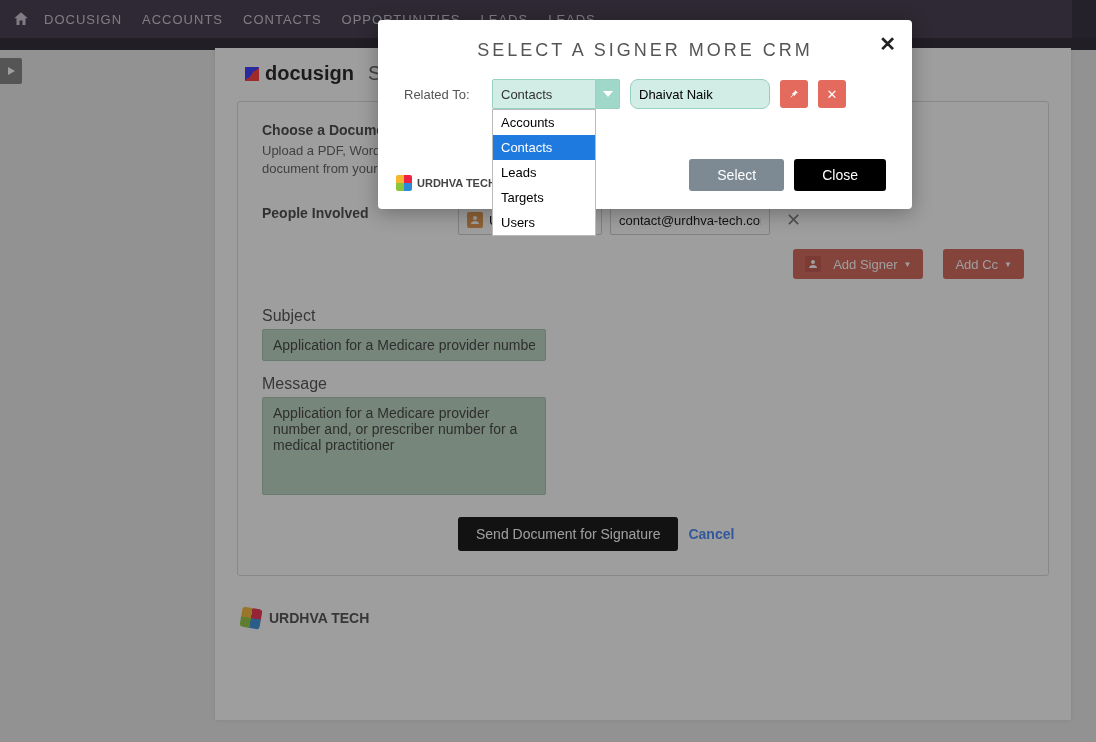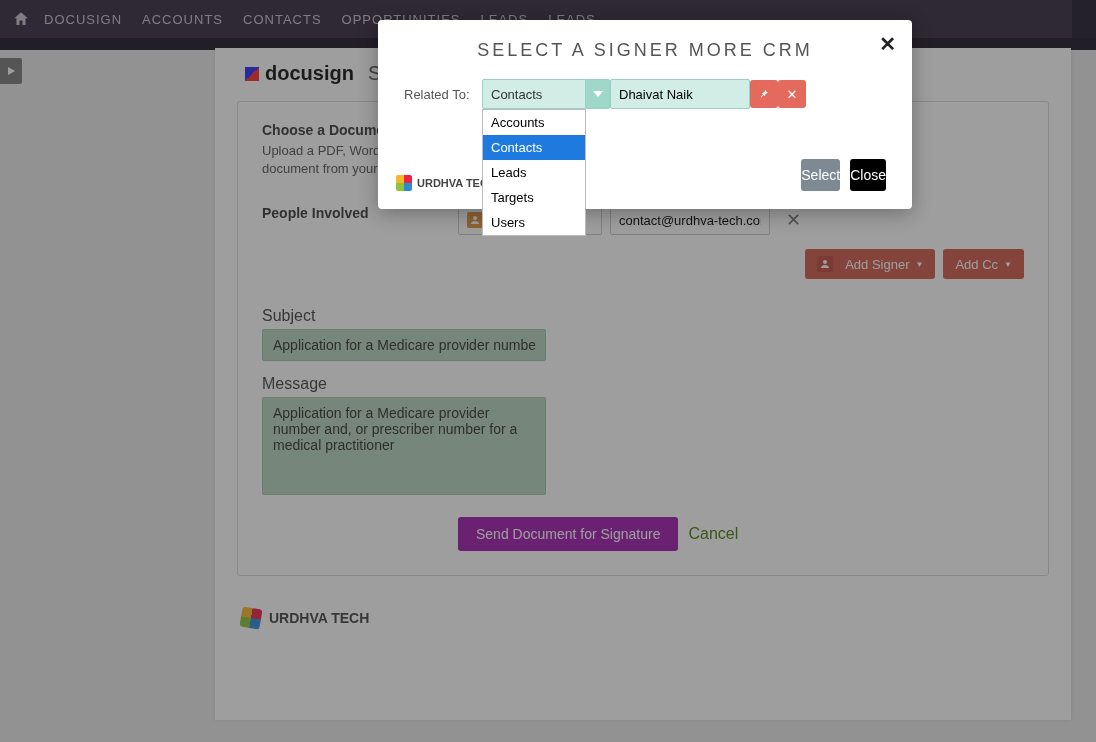--- a/index.html
+++ b/index.html
@@ -35,55 +35,55 @@
   .browse-btn { border:1px solid #999; background:#e4e4e4; padding:3px 8px; font-size:13px; cursor:pointer;}
   .filename { font-size:13px; color:#333; }
 
   .signer-row { display:flex; align-items:center; gap:8px; }
   .sigbox { border:1px solid #c9c9c9; background:#fff; height:30px; font-size:13px; padding:0 8px; display:flex; align-items:center; border-radius:2px; }
   .sigbox.sm { width:144px; }
   .sigbox.md { width:160px; }
   .sig-ic { width:16px;height:16px;background:#e1913f;margin-right:6px;border-radius:2px;display:inline-flex;align-items:center;justify-content:center;font-size:10px;}
   .lightx { color:#787878; font-size:18px; cursor:pointer; margin-left:8px;}
 
-  .btnrow { display:flex; justify-content:flex-end; gap:8px; margin-top:14px;}
+  .btnrow { display:flex; justify-content:flex-end; gap:20px; margin-top:14px;}
   .btn { border:none; border-radius:3px; padding:7px 12px; font-size:13px; cursor:pointer; display:inline-flex; align-items:center; gap:6px;}
   .btn.red { background:#d0594b; color:#fff;}
   .btn.red .caret { font-size:8px;}
-  .btn.redsm { background:#a21caf; color:#fff; padding:9px 18px; font-size:14px;}
-  .link-cancel { color:#4d7c0f; font-size:16px; margin-left:10px; cursor:pointer; align-self:center;}
+  .btn.redsm { background:#000000; color:#fff; padding:9px 18px; font-size:14px;}
+  .link-cancel { color:#3b82f6; font-size:14px; margin-left:10px; cursor:pointer; align-self:center;font-weight:bold;}
 
   .txtinput { width:284px; border:1px solid #9fbfa8; background:#b8d4bf; padding:7px 10px; font-size:14px; color:#333; border-radius:2px; resize:none;}
   .txtarea { width:284px; height:98px; }
 
   .footer { display:flex; align-items:center; padding: 20px 26px; color:#444; font-weight:bold; font-size:14px;}
   .footer .fic { width:20px; height:20px; background: conic-gradient(#e24 0 25%, #2c8bd9 0 50%, #8cc43a 0 75%, #f7b62c 0 100%); border-radius:3px; margin-right:8px; transform:rotate(10deg);}
 
   
   .overlay { position:absolute; inset:0; background:rgba(40,40,40,0.45); }
 
   
   .modal { position:absolute; left:378px; top:20px; width:534px; background:#fff; border-radius:4px; box-shadow:0 4px 20px rgba(0,0,0,0.3); padding:20px 26px 18px;}
   .modal .mtitle { text-align:center; font-size:18px; letter-spacing:3px; color:#555; margin-bottom:18px;}
   .modal .mclose { position:absolute; right:16px; top:12px; font-size:20px; font-weight:bold; cursor:pointer; color:#222;}
-  .related { display:flex; align-items:center; }
+  .related { display:flex; align-items:center; gap:10px;}
   .related .rlbl { font-size:13px; color:#555; width:78px;}
   .selwrap { position:relative; }
   .selbox { width:104px; height:30px; border:1px solid #98d0c2; background:#d1ede5; border-radius:2px 0 0 2px; font-size:13px; padding:0 8px; display:flex; align-items:center; color:#333;}
   .selbtn { width:24px; height:30px; background:#9fd7c9; border:1px solid #98d0c2; border-left:0; border-radius:0 2px 2px 0; display:flex; align-items:center; justify-content:center; cursor:pointer;}
   .selbtn .tri { width:0;height:0;border-left:5px solid transparent;border-right:5px solid transparent;border-top:6px solid #fff;}
-  .namebox { width:140px; height:30px; border:1px solid #98d0c2; background:#d1ede5; padding:0 8px; font-size:13px; display:flex; align-items:center; border-radius:2px;}
+  .namebox { width:140px; height:30px; border:1px solid #98d0c2; background:#d1ede5; padding:0 8px; font-size:13px; display:flex; align-items:center; border-radius:8px;}
   .sqbtn { width:28px; height:28px; background:#e46a5e; border:none; border-radius:3px; color:#fff; display:flex; align-items:center; justify-content:center; font-size:13px; cursor:pointer;}
   .dropdown { position:absolute; top:30px; left:0; width:104px; background:#fff; border:1px solid #bbb; z-index:5;}
   .dropdown .opt { padding:5px 8px; font-size:13px; cursor:pointer;}
   .dropdown .opt.sel { background:#1f7ae0; color:#fff;}
   .modal .mfoot { display:flex; justify-content:flex-end; gap:10px; margin-top:50px;}
   .modal .utlogo { position:absolute; left:18px; bottom:18px; display:flex; align-items:center; font-size:11px; font-weight:bold; color:#444;}
   .modal .utlogo .fic { width:16px;height:16px;margin-right:5px; background: conic-gradient(#e24 0 25%, #2c8bd9 0 50%, #8cc43a 0 75%, #f7b62c 0 100%); border-radius:2px;}
-  .mbtn { border:none; border-radius:3px; padding:8px 0; font-size:14px; color:#fff; cursor:pointer;}
+  .mbtn { border:none; border-radius:3px; padding:8px 28px; font-size:14px; color:#fff; cursor:pointer;}
   .mbtn.slate { background:#7d8a94;}
   .mbtn.gray { background:#000000;}
 
   svg { display:block; }
 </style>
 </head>
 <body>
 
 <div class="topnav">
   <span class="home-ic">

